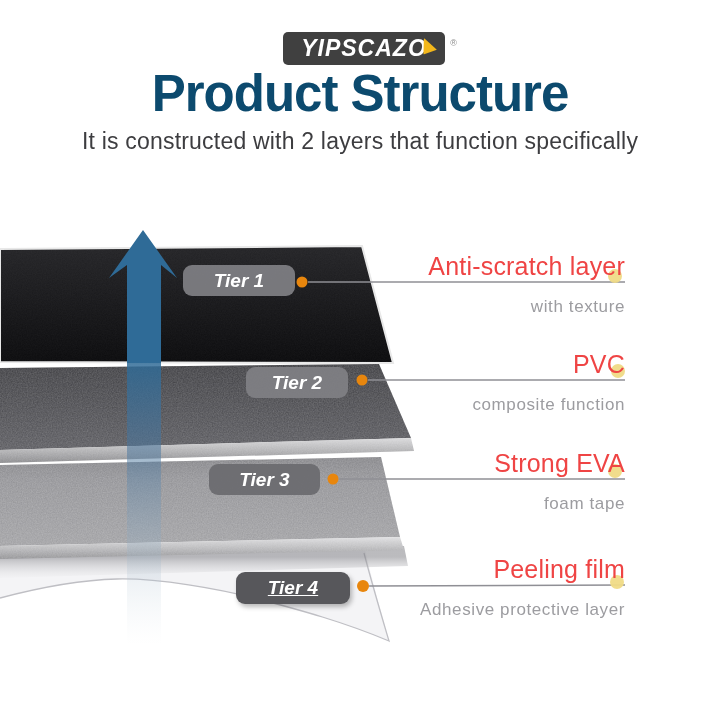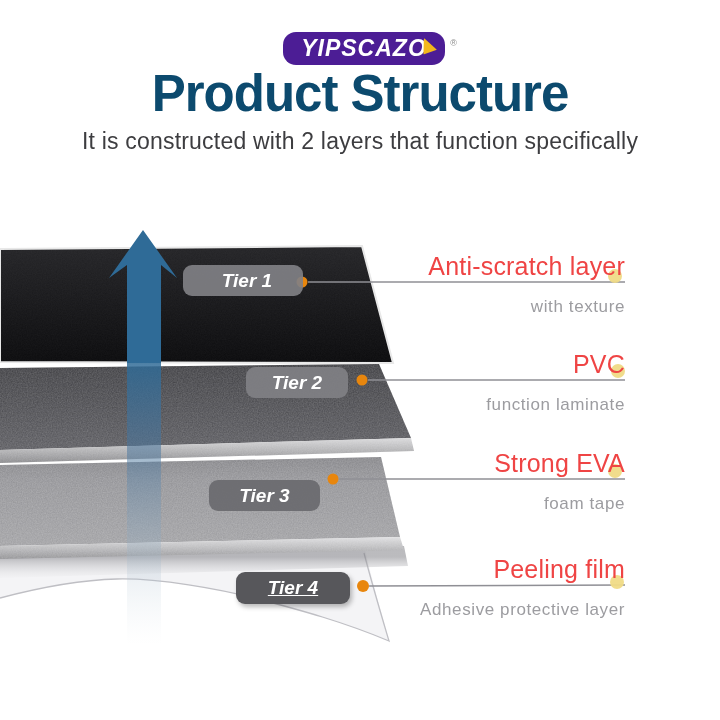--- a/index.html
+++ b/index.html
@@ -5,21 +5,21 @@
   html,body{margin:0;padding:0;background:#ffffff;}
   .stage{
     position:relative;width:720px;height:720px;overflow:hidden;background:#ffffff;
     font-family:"Liberation Sans",sans-serif;
   }
   .stage svg.diagram{position:absolute;left:0;top:0;width:720px;height:720px;}
 
   
   .logo{
     position:absolute;left:283px;top:32px;width:162px;height:33px;
-    background:#4c1d95;border-radius:13px;text-align:center;line-height:33px;
+    background:#404040;border-radius:5px;text-align:center;line-height:33px;
   }
   .logo .logo-text{
     color:#ffffff;font-weight:bold;font-size:23px;letter-spacing:1px;font-style:italic;
   }
   .logo .logo-pointer{
     position:absolute;right:8px;top:8px;width:16px;height:16px;background:#f3b71b;
     clip-path:polygon(0 0, 100% 45%, 30% 100%);transform:rotate(18deg);
   }
   .logo .logo-reg{
     position:absolute;right:-12px;top:-5px;font-size:9px;color:#8a8a8a;font-style:normal;
@@ -31,23 +31,23 @@
   .subtitle{
     position:absolute;left:0;top:128px;width:720px;text-align:center;
     font-size:23px;color:#3d3d40;letter-spacing:0.2px;
   }
 
   
   .badge{
     position:absolute;border-radius:9px;text-align:center;
     color:#ffffff;font-weight:bold;font-style:italic;font-size:19px;
   }
-  .badge-1{left:183px;top:265px;width:112px;height:31px;line-height:31px;background:rgba(128,128,132,0.92);padding-left:8px;}
+  .badge-1{left:183px;top:265px;width:112px;height:31px;line-height:31px;background:rgba(128,128,132,0.92);}
   .badge-2{left:246px;top:367px;width:102px;height:31px;line-height:31px;background:rgba(128,128,132,0.92);}
-  .badge-3{left:209px;top:464px;width:111px;height:31px;line-height:31px;background:rgba(108,108,112,0.95);margin-top:16px;}
+  .badge-3{left:209px;top:464px;width:111px;height:31px;line-height:31px;background:rgba(108,108,112,0.95);}
   .badge-4{left:236px;top:572px;width:114px;height:32px;line-height:32px;background:#57575b;
            box-shadow:2px 3px 5px rgba(0,0,0,0.28);text-decoration:underline;}
 
   
   .label-block{position:absolute;right:95px;text-align:right;}
   .label-title{font-size:25px;font-weight:normal;color:#ef4444;line-height:26px;letter-spacing:0.2px;}
   .label-sub{margin-top:18px;font-size:17px;color:#9c9ca0;letter-spacing:0.6px;}
   .lb-1{top:253px;} .lb-2{top:351px;text-align:right;} .lb-3{top:450px;} .lb-4{top:556px;}
 </style>
 </head>
@@ -163,21 +163,21 @@
   <div class="badge badge-2">Tier 2</div>
   <div class="badge badge-3">Tier 3</div>
   <div class="badge badge-4">Tier 4</div>
 
   <div class="label-block lb-1">
     <div class="label-title">Anti-scratch layer</div>
     <div class="label-sub">with texture</div>
   </div>
   <div class="label-block lb-2">
     <div class="label-title">PVC</div>
-    <div class="label-sub">function laminate</div>
+    <div class="label-sub">composite function</div>
   </div>
   <div class="label-block lb-3">
     <div class="label-title">Strong EVA</div>
     <div class="label-sub">foam tape</div>
   </div>
   <div class="label-block lb-4">
     <div class="label-title">Peeling film</div>
     <div class="label-sub">Adhesive protective layer</div>
   </div>
 

